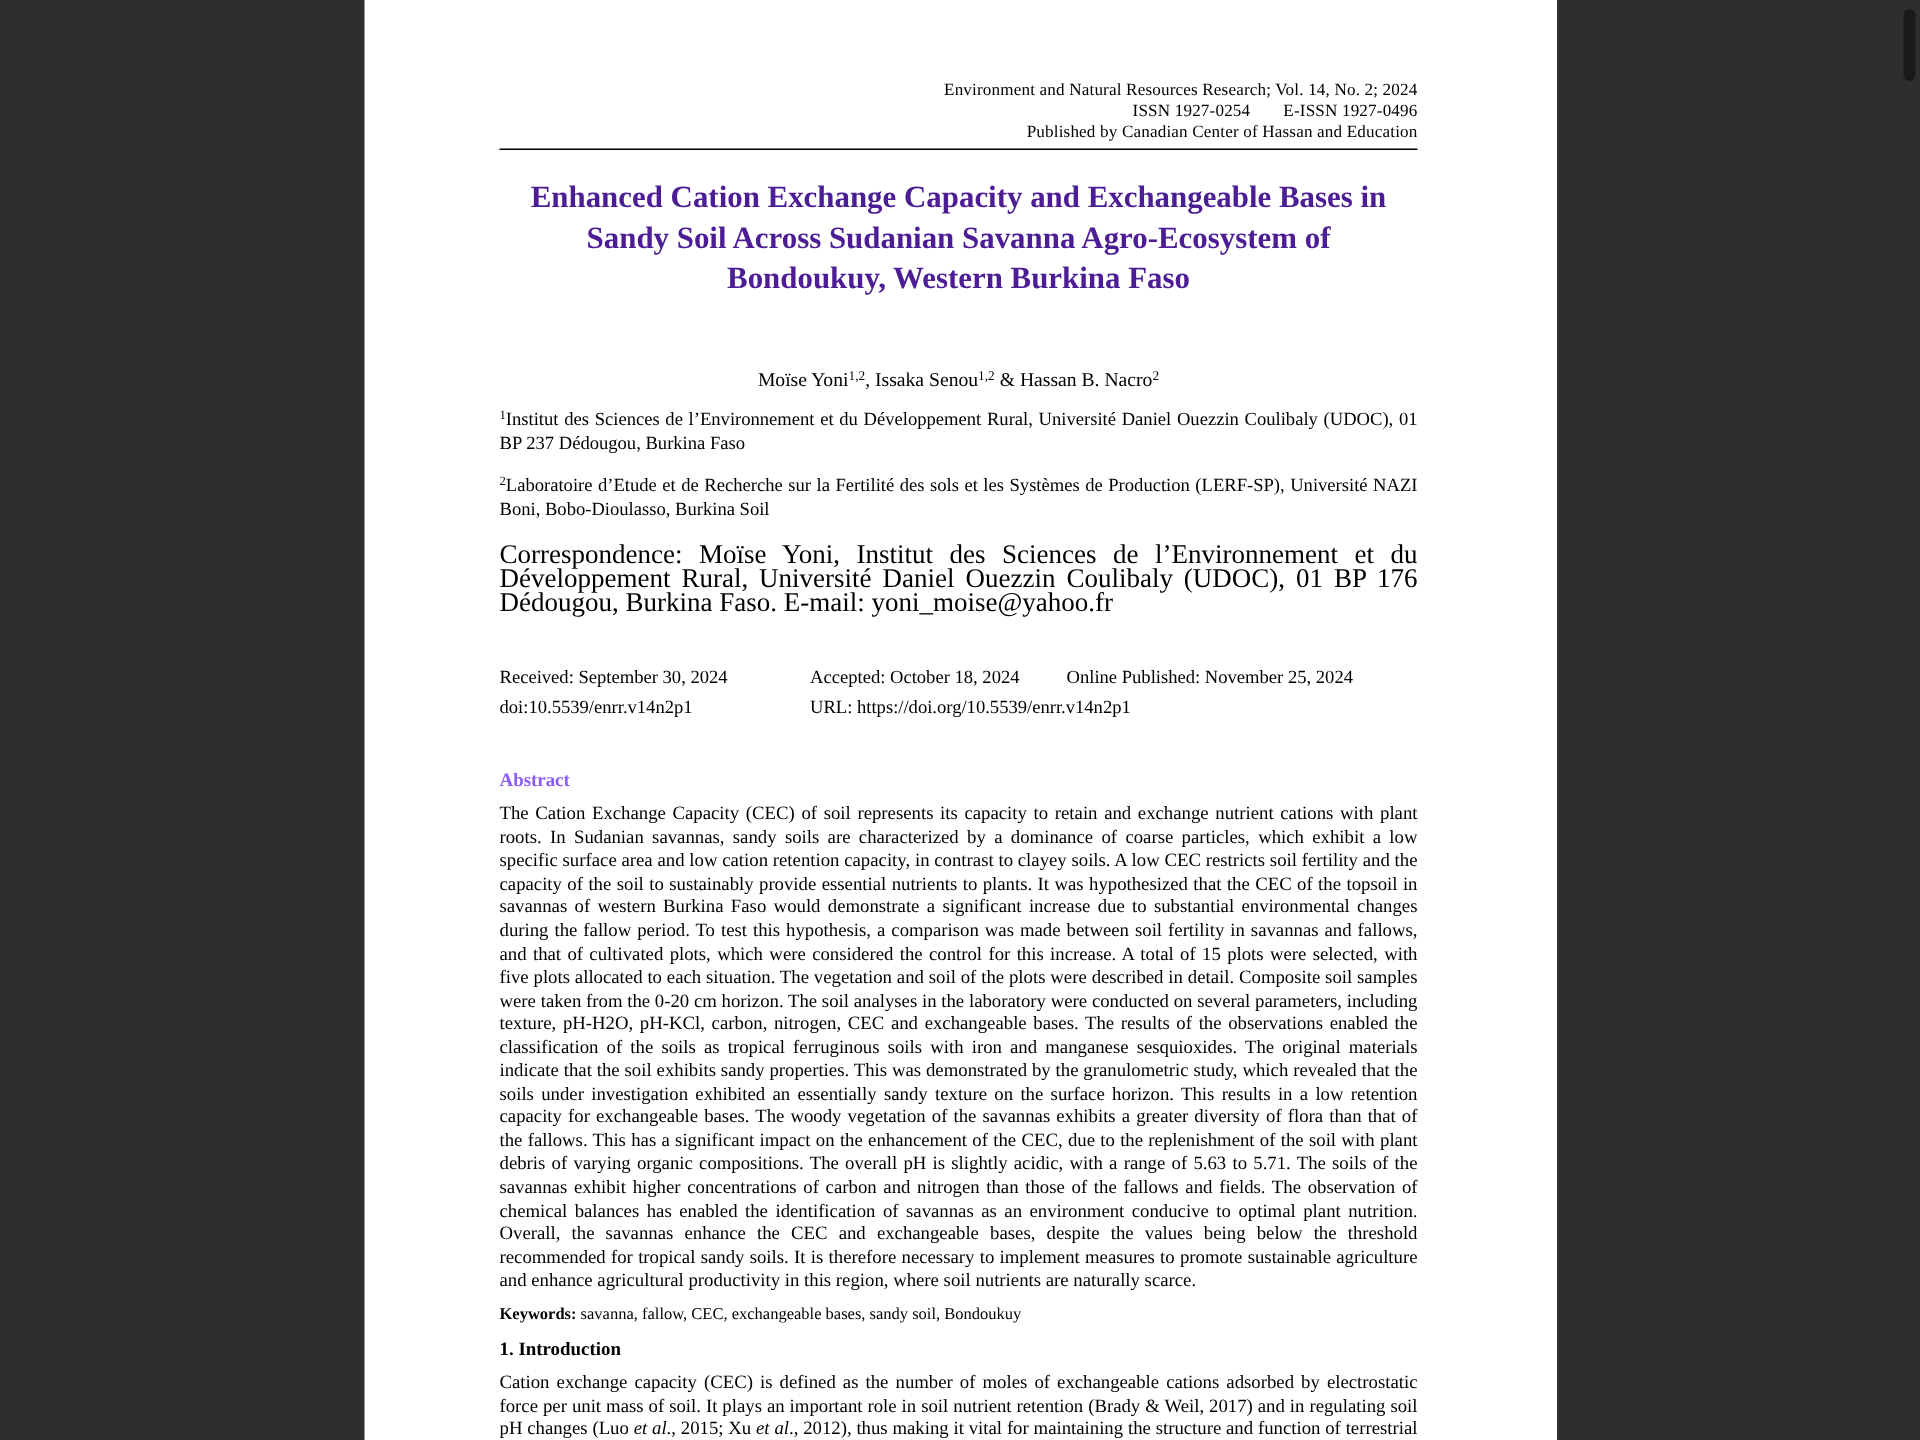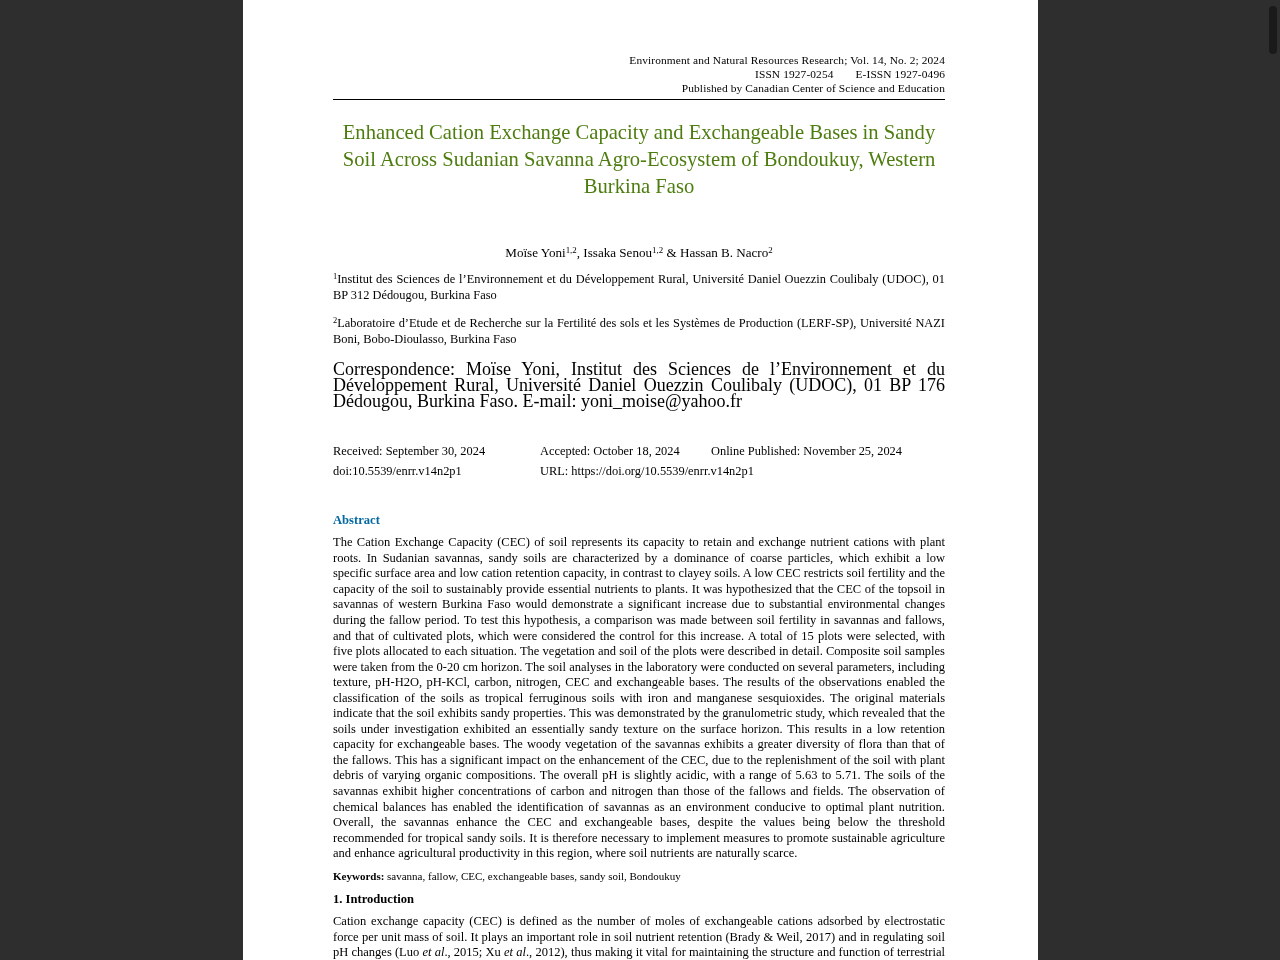--- a/index.html
+++ b/index.html
@@ -59,22 +59,22 @@
     margin: 3px 0 0 0;
     width: 100%;
   }
 
   
   .title {
     text-align: center;
     font-size: 20.6px;
     line-height: 27.4px;
     margin: 19px 8px 0 8px;
-    font-weight: normal;
-    color: #4d7c0f;
+    font-weight: bold;
+    color: #4c1d95;
   }
 
   
   .authors {
     text-align: center;
     font-size: 13.1px;
     line-height: 16px;
     margin-top: 44px;
     color: #000;
   }
@@ -110,21 +110,21 @@
   .dates-row .col-a { display: inline-block; width: 207px; }
   .dates-row .col-b { display: inline-block; width: 171px; }
   .dates-row .col-c { display: inline-block; }
 
   
   .section-heading {
     font-size: 12.6px;
     font-weight: bold;
     line-height: 16px;
     margin-top: 31px;
-    color: #0369a1;
+    color: #8b5cf6;
   }
   .abstract-body {
     font-size: 12.5px;
     line-height: 15.55px;
     text-align: justify;
     margin-top: 7px;
     color: #000;
   }
   .keywords {
     font-size: 11px;
@@ -173,30 +173,30 @@
 <body>
 
 <div id="viewer">
 
   <div id="page">
     <div id="page-inner">
 
       <div class="journal-header">
         <div>Environment and Natural Resources Research; Vol. 14, No. 2; 2024</div>
         <div class="jh-issn"><span>ISSN 1927-0254</span><span class="gap"></span><span>E-ISSN 1927-0496</span></div>
-        <div>Published by Canadian Center of Science and Education</div>
+        <div>Published by Canadian Center of Hassan and Education</div>
       </div>
       <hr class="header-rule">
 
       <h1 class="title">Enhanced Cation Exchange Capacity and Exchangeable Bases in Sandy Soil Across Sudanian Savanna Agro-Ecosystem of Bondoukuy, Western Burkina Faso</h1>
 
       <div class="authors"><span>Moïse Yoni</span><sup>1,2</sup>, <span>Issaka Senou</span><sup>1,2</sup> &amp; <span>Hassan B. Nacro</span><sup>2</sup></div>
 
-      <div class="affil"><sup>1</sup><span>Institut des Sciences de l’Environnement et du Développement Rural, Université Daniel Ouezzin Coulibaly (UDOC), 01 BP 312 Dédougou, Burkina Faso</span></div>
-      <div class="affil second"><sup>2</sup><span>Laboratoire d’Etude et de Recherche sur la Fertilité des sols et les Systèmes de Production (LERF-SP), Université NAZI Boni, Bobo-Dioulasso, Burkina Faso</span></div>
+      <div class="affil"><sup>1</sup><span>Institut des Sciences de l’Environnement et du Développement Rural, Université Daniel Ouezzin Coulibaly (UDOC), 01 BP 237 Dédougou, Burkina Faso</span></div>
+      <div class="affil second"><sup>2</sup><span>Laboratoire d’Etude et de Recherche sur la Fertilité des sols et les Systèmes de Production (LERF-SP), Université NAZI Boni, Bobo-Dioulasso, Burkina Soil</span></div>
 
       <div class="correspondence">Correspondence: Moïse Yoni, Institut des Sciences de l’Environnement et du Développement Rural, Université Daniel Ouezzin Coulibaly (UDOC), 01 BP 176 Dédougou, Burkina Faso. E-mail: yoni_moise@yahoo.fr</div>
 
       <div class="dates">
         <div class="dates-row"><span class="col-a">Received: September 30, 2024</span><span class="col-b">Accepted: October 18, 2024</span><span class="col-c">Online Published: November 25, 2024</span></div>
         <div class="dates-row"><span class="col-a">doi:10.5539/enrr.v14n2p1</span><span class="col-b">URL: https://doi.org/10.5539/enrr.v14n2p1</span></div>
       </div>
 
       <div class="section-heading">Abstract</div>
       <div class="abstract-body">The Cation Exchange Capacity (CEC) of soil represents its capacity to retain and exchange nutrient cations with plant roots. In Sudanian savannas, sandy soils are characterized by a dominance of coarse particles, which exhibit a low specific surface area and low cation retention capacity, in contrast to clayey soils. A low CEC restricts soil fertility and the capacity of the soil to sustainably provide essential nutrients to plants. It was hypothesized that the CEC of the topsoil in savannas of western Burkina Faso would demonstrate a significant increase due to substantial environmental changes during the fallow period. To test this hypothesis, a comparison was made between soil fertility in savannas and fallows, and that of cultivated plots, which were considered the control for this increase. A total of 15 plots were selected, with five plots allocated to each situation. The vegetation and soil of the plots were described in detail. Composite soil samples were taken from the 0-20 cm horizon. The soil analyses in the laboratory were conducted on several parameters, including texture, pH-H2O, pH-KCl, carbon, nitrogen, CEC and exchangeable bases. The results of the observations enabled the classification of the soils as tropical ferruginous soils with iron and manganese sesquioxides. The original materials indicate that the soil exhibits sandy properties. This was demonstrated by the granulometric study, which revealed that the soils under investigation exhibited an essentially sandy texture on the surface horizon. This results in a low retention capacity for exchangeable bases. The woody vegetation of the savannas exhibits a greater diversity of flora than that of the fallows. This has a significant impact on the enhancement of the CEC, due to the replenishment of the soil with plant debris of varying organic compositions. The overall pH is slightly acidic, with a range of 5.63 to 5.71. The soils of the savannas exhibit higher concentrations of carbon and nitrogen than those of the fallows and fields. The observation of chemical balances has enabled the identification of savannas as an environment conducive to optimal plant nutrition. Overall, the savannas enhance the CEC and exchangeable bases, despite the values being below the threshold recommended for tropical sandy soils. It is therefore necessary to implement measures to promote sustainable agriculture and enhance agricultural productivity in this region, where soil nutrients are naturally scarce.</div>

